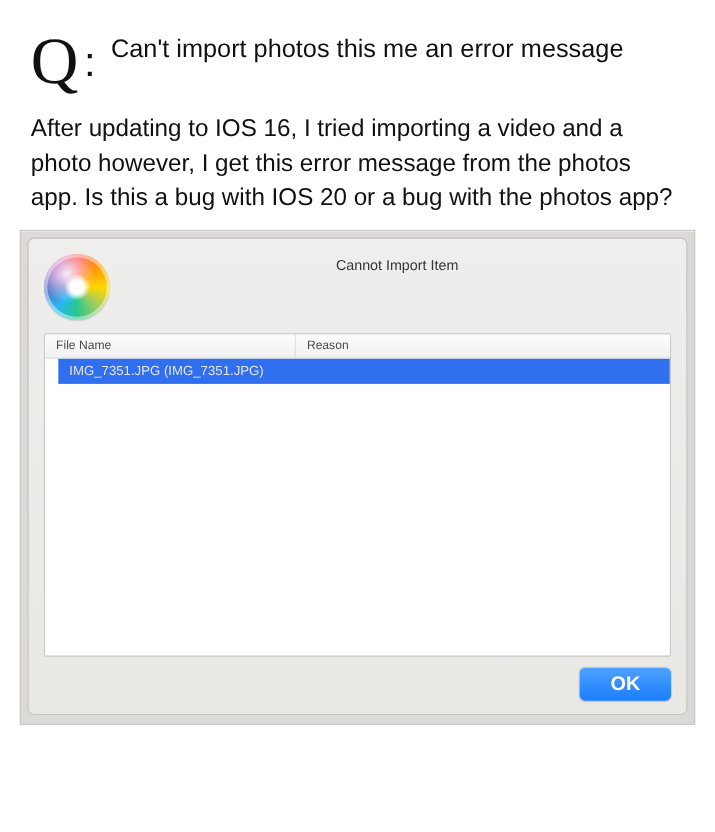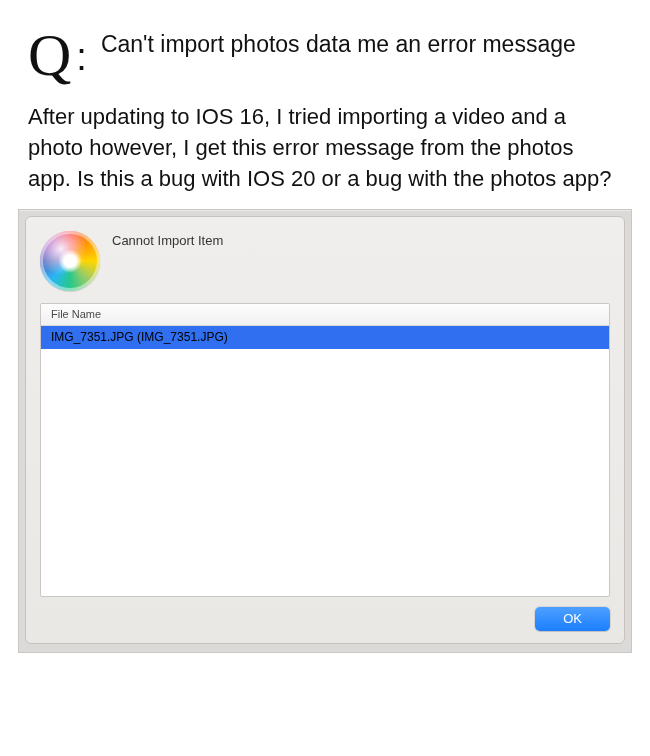--- a/index.html
+++ b/index.html
@@ -52,21 +52,21 @@
     padding: 6px 6px 8px 6px;
     box-shadow: inset 0 1px 0 rgba(255,255,255,.4);
   }
   .dialog-inner {
     background: #eceae8;
     background: linear-gradient(#efeeec,#e9e8e5);
     border: 1px solid #c6c3bf;
     border-radius: 6px;
     padding: 14px 14px 12px 14px;
   }
-  .dlg-head { display: flex; gap: 12px; }
+  .dlg-head { display: flex; gap: 12px; text-align: center; }
   .app-icon {
     width: 60px; height: 60px;
     border-radius: 50%;
     background:
       radial-gradient(circle at 35% 30%, rgba(255,255,255,.9), rgba(255,255,255,0) 45%),
       conic-gradient(
         #ff5252 0deg, #ff9800 45deg, #ffd600 90deg,
         #9ccc65 135deg, #26c88a 180deg, #29b6f6 225deg,
         #5c6bc0 270deg, #ab47bc 315deg, #ff5252 360deg);
     box-shadow: 0 1px 1px rgba(0,0,0,.12), inset 0 0 0 3px rgba(255,255,255,.45);
@@ -101,58 +101,61 @@
     padding: 4px 10px 5px 10px;
     border-right: 1px solid #dedede;
   }
   .th:last-child { border-right: none; }
   .col-file { flex: 0 0 228px; }
   .col-reason { flex: 1 1 auto; }
   .tbl-body { flex: 1 1 auto; overflow: hidden; }
   .tr {
     display: flex;
     font-size: 12px;
-    color: #000000;
+    color: #e5e5e5;
     background: #2f6ff0;
+    margin-left: 12px;
   }
   .td { padding: 4px 10px 5px 10px; white-space: nowrap; overflow: hidden; text-overflow: ellipsis; }
   .dlg-footer { display:flex; justify-content:flex-end; margin-top: 10px; }
   .ok-btn {
     background: linear-gradient(#4ea0ff,#1b7fff);
-    color:#fff; font-size:13px;
+    color:#fff; font-size:18px;
     border:none; border-radius:5px;
     padding: 4px 28px 5px 28px;
     box-shadow: 0 0 0 1px rgba(0,0,0,.08), 0 1px 1px rgba(0,0,0,.1);
     cursor: pointer;
+    font-weight: bold;
   }
 </style>
 </head>
 <body>
 
 <div class="wrap">
   <div class="q-row">
     <span class="q-glyph">Q</span>
     <span class="q-colon">:</span>
-    <div class="q-title">Can't import photos data me an error message</div>
+    <div class="q-title">Can't import photos this me an error message</div>
   </div>
   <div class="q-body">After updating to IOS 16, I tried importing a video and a photo however, I get this error message from the photos app. Is this a bug with IOS 20 or a bug with the photos app?</div>
 </div>
 
 <div class="dialog-outer">
   <div class="dialog-inner">
     <div class="dlg-head">
       <div class="app-icon"></div>
       <div class="dlg-text">
         <div class="dlg-title">Cannot Import Item</div>
       </div>
     </div>
 
     <div class="tbl">
       <div class="tbl-head">
         <div class="th col-file">File Name</div>
+        <div class="th col-reason">Reason</div>
       </div>
       <div class="tbl-body">
         <div class="tr">
           <div class="td col-file">IMG_7351.JPG (IMG_7351.JPG)</div>
         </div>
       </div>
     </div>
 
     <div class="dlg-footer">
       <button class="ok-btn">OK</button>

